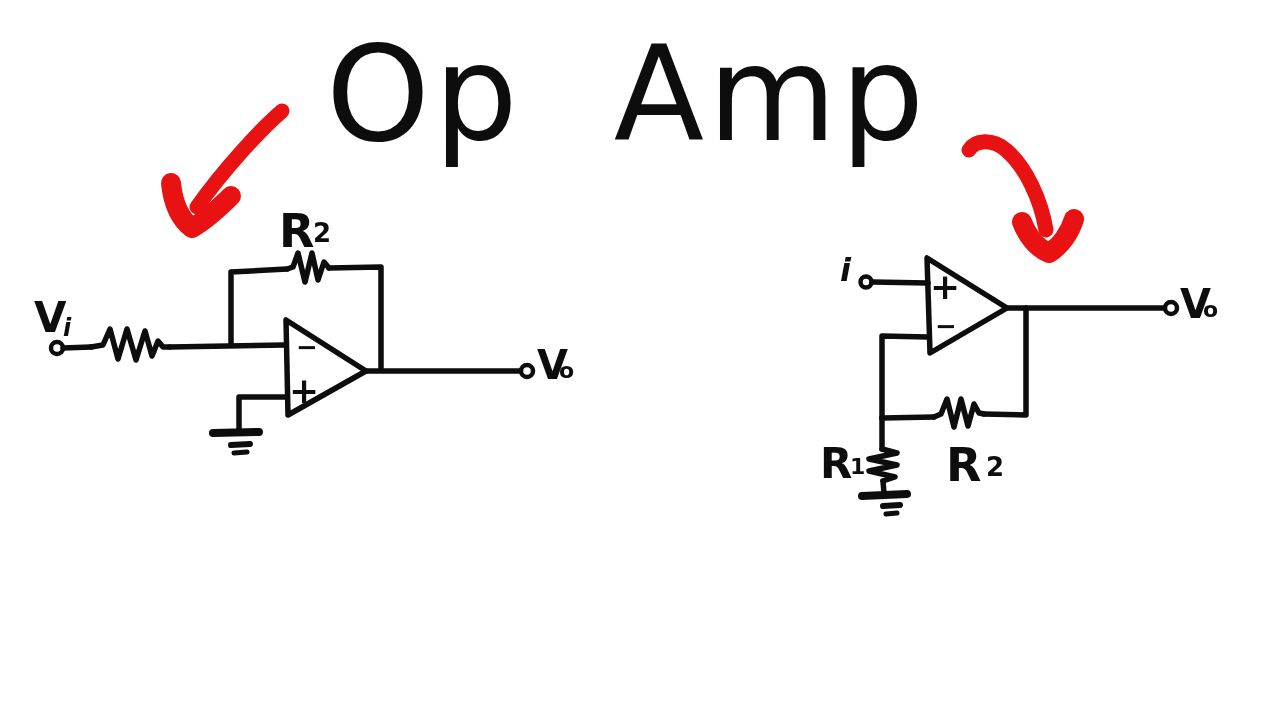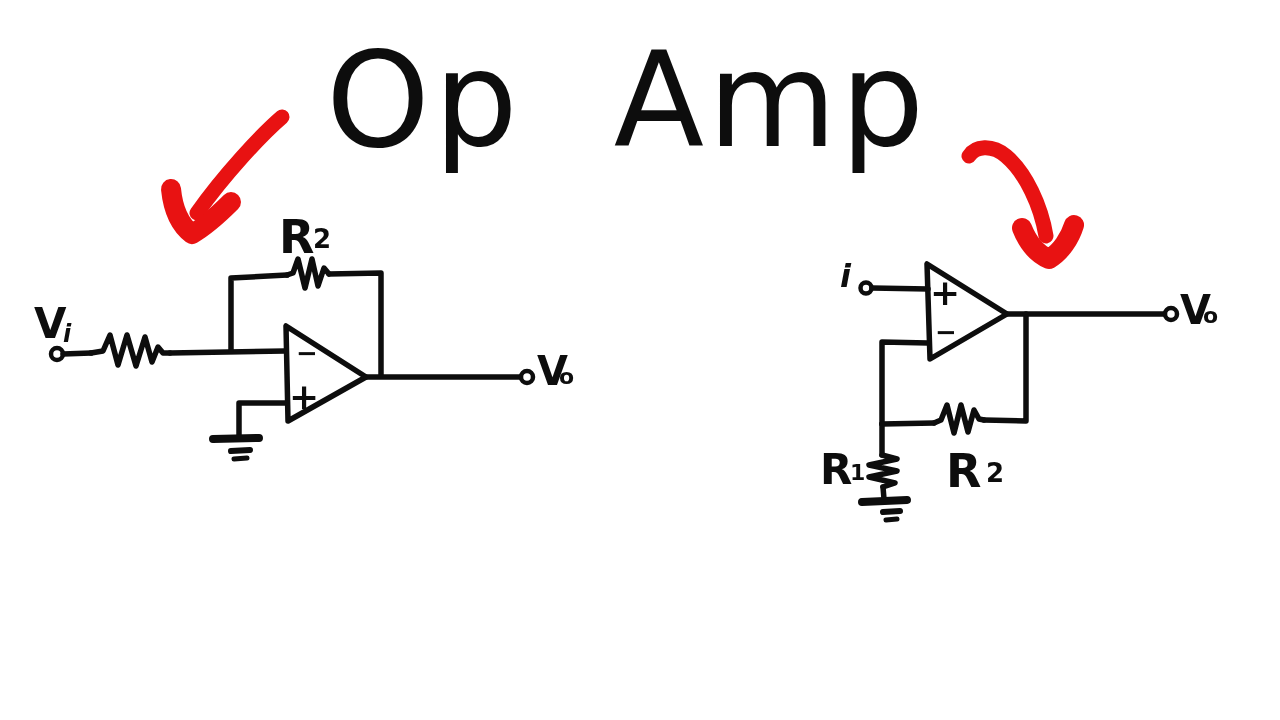--- a/index.html
+++ b/index.html
@@ -1,16 +1,16 @@
 <!DOCTYPE html>
 <html style="--ink: #0d0d0d; --red: #e81212; --bg: #ffffff;"><head>
 <meta charset="utf-8">
 <style>
   html,body{margin:0;padding:0;background:#fff;}
-  .page{width:1280px;height:634px;background:var(--bg,#fff);overflow:hidden;margin-top:6px;}
+  .page{width:1280px;height:634px;background:var(--bg,#fff);overflow:hidden;}
   svg{display:block;}
   .stroke{fill:none;stroke:var(--ink,#0d0d0d);stroke-width:5.5;stroke-linecap:round;stroke-linejoin:round;}
   .gbar{stroke-width:8;}
   .gdash1{stroke-width:6;}
   .gdash2{stroke-width:5;}
   .terminal{fill:#fff;stroke:var(--ink,#0d0d0d);stroke-width:4.5;}
   .red{fill:none;stroke:var(--red,#e81212);stroke-linecap:round;stroke-linejoin:round;}
   .shaft{stroke-width:15;}
   .head{stroke-width:20;}
   .title-text{font-family:"DejaVu Sans",sans-serif;font-weight:normal;fill:var(--ink,#0d0d0d);}

